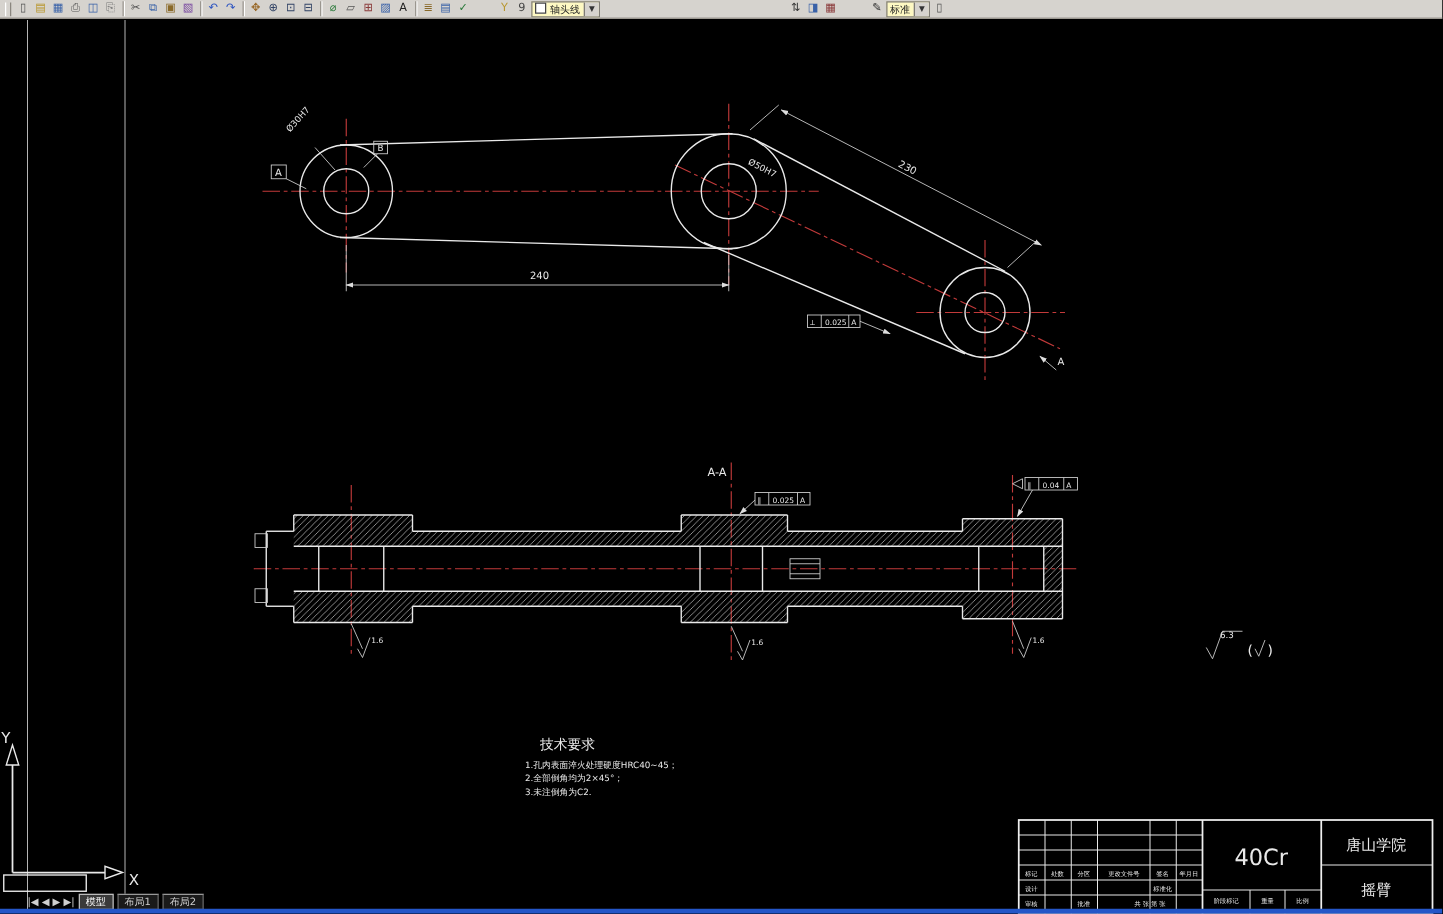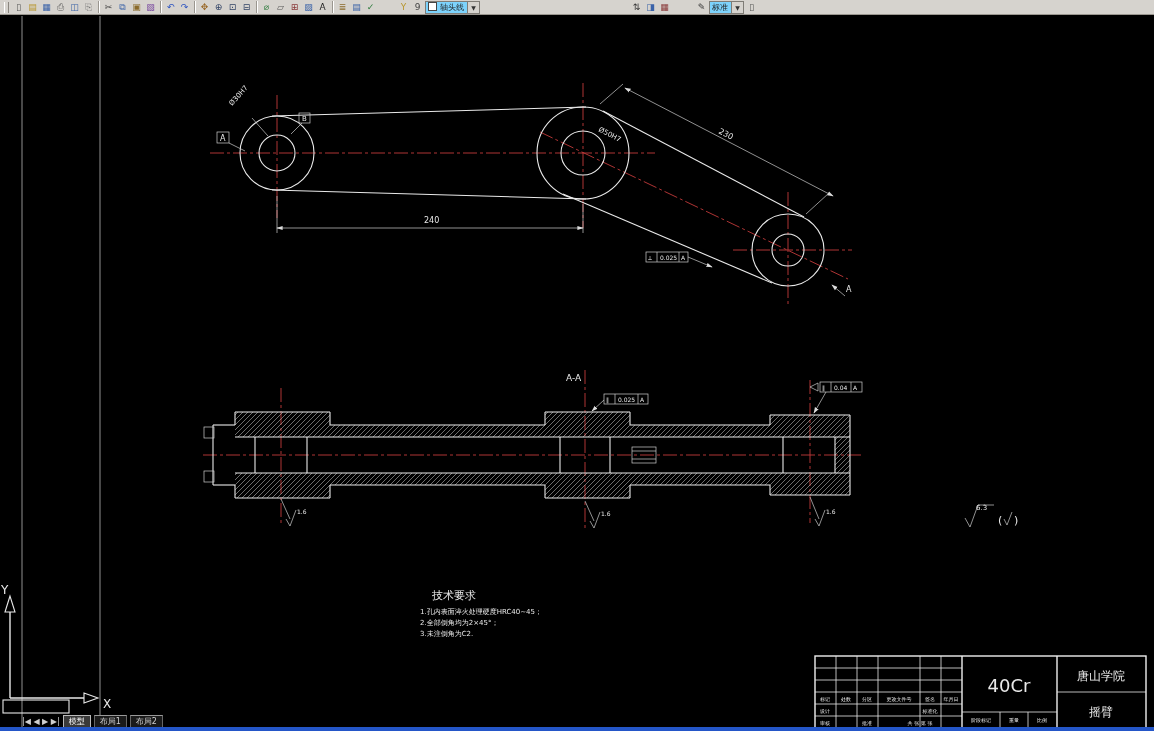--- a/index.html
+++ b/index.html
@@ -15,21 +15,21 @@
     box-sizing:border-box;
   }
   .tb-handle{width:3px;height:11px;border-left:1px solid #fff;border-right:1px solid #8a867f;margin:0 2px;}
   .tb-icon{
     width:13px;height:13px;font-size:9px;line-height:13px;text-align:center;
     color:#333;flex:0 0 auto;cursor:default;
   }
   .tb-sep{width:1px;height:12px;background:#9a968f;box-shadow:1px 0 0 #ffffff;margin:0 2px;flex:0 0 auto;}
   .tb-gap{flex:0 0 auto;height:1px;}
   .tb-combo{
-    height:13px;background:#7dd3fc;border:1px solid #7f7c76;display:flex;align-items:flex-start;
+    height:13px;background:#fef9c3;border:1px solid #7f7c76;display:flex;align-items:flex-start;
     font-size:8px;color:#222;padding-left:2px;flex:0 0 auto;box-sizing:border-box;
   }
   .combo-label{white-space:nowrap;margin-right:3px;}
   .combo-btn{width:11px;height:11px;background:#d6d3ce;border-left:1px solid #7f7c76;
     text-align:center;font-size:6px;line-height:11px;color:#333;}
   .swatch{width:7px;height:7px;background:#fff;border:1px solid #444;margin-right:3px;flex:0 0 auto;}
   
   #canvas-wrap{position:absolute;top:0;left:0;width:1154px;height:731px;}
   svg text{font-family:"DejaVu Sans",sans-serif;fill:#e9e9e9;}
   .ol{stroke:#e9e9e9;stroke-width:1.1;fill:none;}

